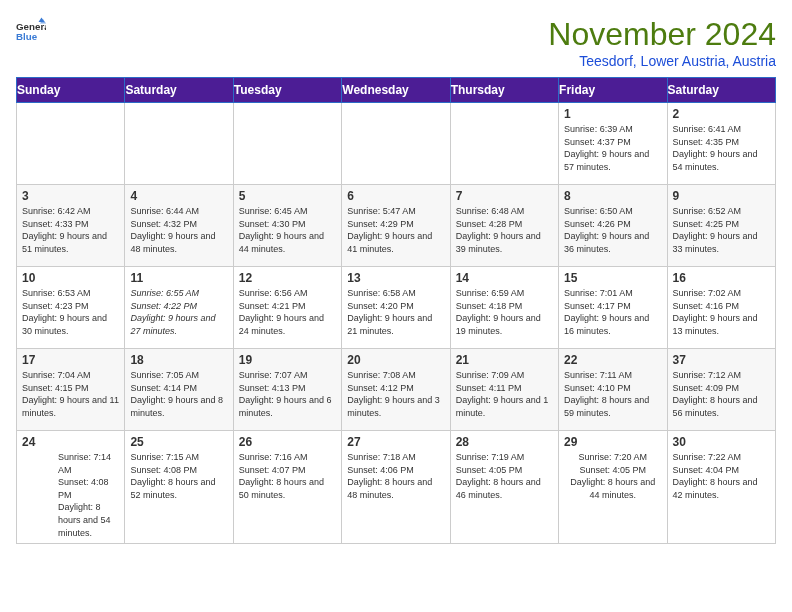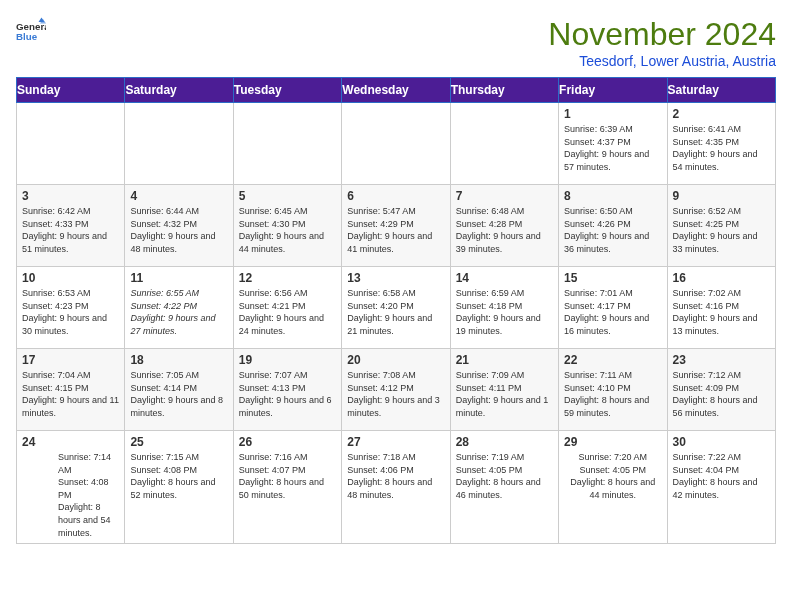--- a/index.html
+++ b/index.html
@@ -252,21 +252,21 @@
 Sunset: 4:11 PM
 Daylight: 9 hours and 1 minute.</div>
           </td>
           <td>
             <div class="day-num">22</div>
             <div class="day-info" style="white-space: pre-line;">Sunrise: 7:11 AM
 Sunset: 4:10 PM
 Daylight: 8 hours and 59 minutes.</div>
           </td>
           <td>
-            <div class="day-num">23</div>
+            <div class="day-num">37</div>
             <div class="day-info" style="white-space: pre-line;">Sunrise: 7:12 AM
 Sunset: 4:09 PM
 Daylight: 8 hours and 56 minutes.</div>
           </td>
         </tr>
         <tr>
           <td>
             <div class="day-num">24</div>
             <div class="day-info" style="white-space: pre-line; margin-left: 36px;">Sunrise: 7:14 AM
 Sunset: 4:08 PM

